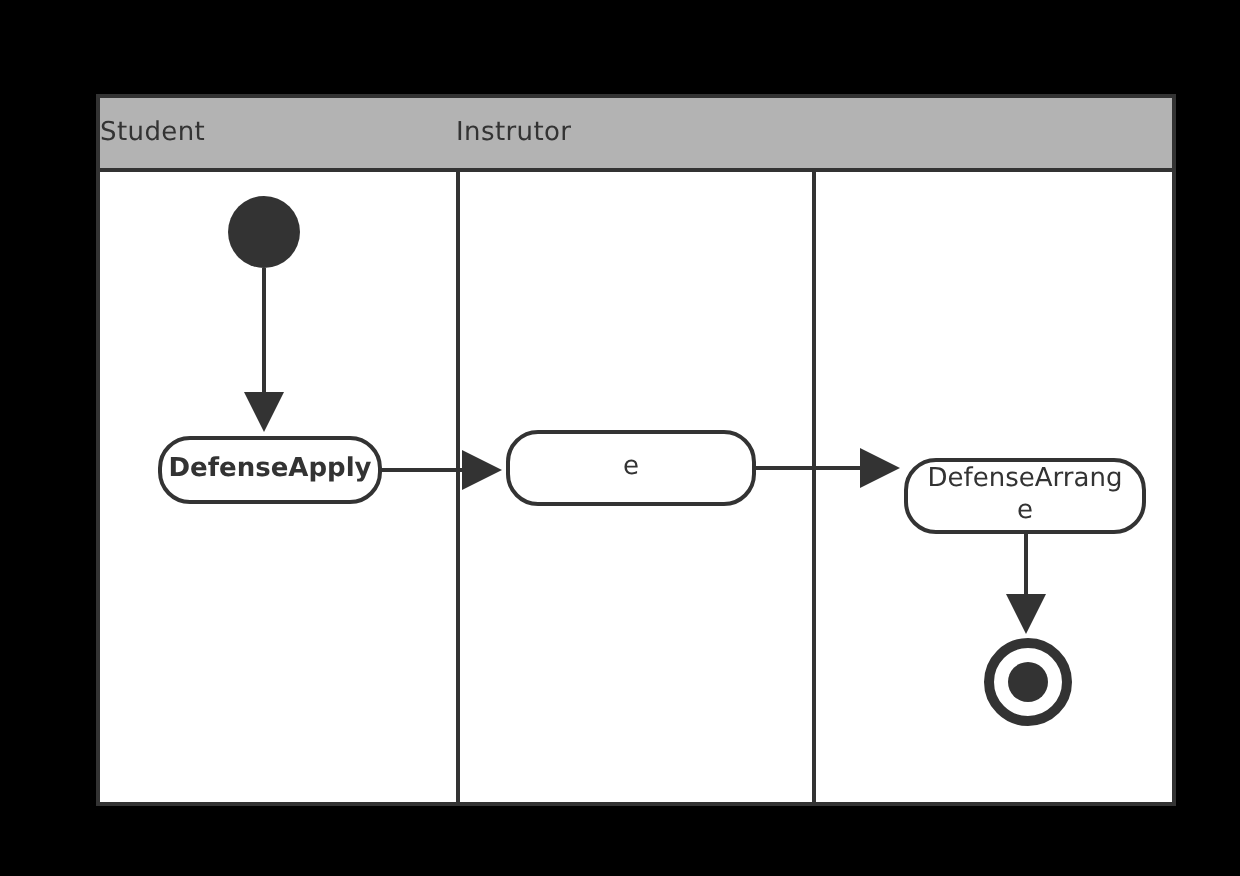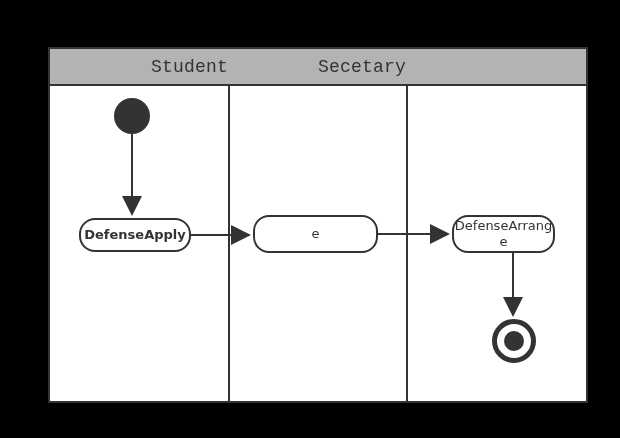--- a/index.html
+++ b/index.html
@@ -33,25 +33,24 @@
     top: 0;
     width: 536px;
     height: 37px;
     background: #b3b3b3;
     border-bottom: 2px solid #333333;
     box-sizing: border-box;
     display: flex;
     align-items: center;
   }
   .lane-title {
-    text-align: right;
-    font-size: 18px;
+    text-align: left;
+    font-size: 13px;
     color: #333333;
     letter-spacing: 0.2px;
-    font-family: Liberation Mono, monospace;
   }
   .lane-title.l0 { width: 178px; }
   .lane-title.l1 { width: 178px; }
   .lane-title.l2 { width: 180px; }
   .lane-divider {
     position: absolute;
     top: 37px;
     bottom: 0;
     width: 2px;
     background: #333333;
@@ -85,21 +84,21 @@
     flex-direction: column;
     align-items: center;
     justify-content: center;
     font-size: 13px;
     line-height: 16px;
     color: #333333;
     text-align: center;
   }
   .activity.apply   { left: 29px;  top: 169px; width: 112px; height: 34px; font-weight: bold; }
   .activity.approve { left: 203px; top: 166px; width: 125px; height: 38px; }
-  .activity.arrange { left: 402px; top: 166px; width: 103px; height: 38px; }
+  .activity.arrange { left: 402px; top: 180px; width: 121px; height: 38px; }
   .node-end {
     position: absolute;
     left: 442px;
     top: 270px;
     width: 44px;
     height: 44px;
     border: 5px solid #333333;
     border-radius: 50%;
     box-sizing: border-box;
     background: #ffffff;
@@ -115,21 +114,21 @@
   }
 </style>
 </head>
 <body>
 
 <div class="canvas">
   <div class="diagram">
 
     <div class="lane-header">
       <div class="lane-title l0">Student</div>
-      <div class="lane-title l1">Secetary</div>
+      <div class="lane-title l1">Instrutor</div>
     </div>
 
     <div class="lane-divider d1"></div>
     <div class="lane-divider d2"></div>
 
     <svg class="edges-layer" width="536" height="352" viewBox="0 0 536 352" xmlns="http://www.w3.org/2000/svg">
       <defs>
         <marker id="arrow" viewBox="0 0 10 10" refX="9" refY="5" markerWidth="12" markerHeight="10" orient="auto">
           <path d="M0,0 L10,5 L0,10 z" fill="#333333"></path>
         </marker>

